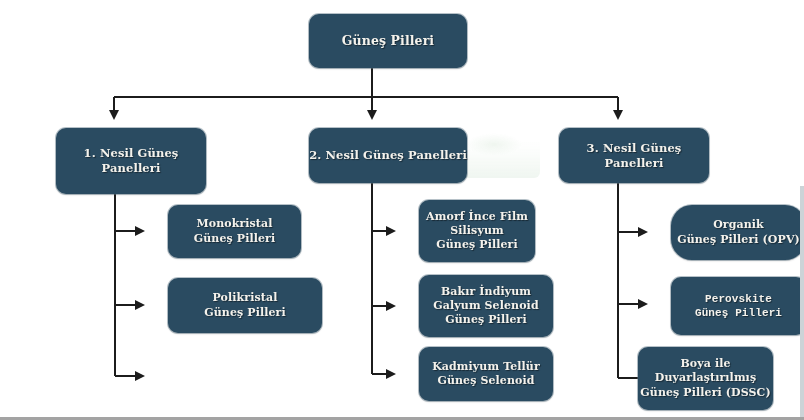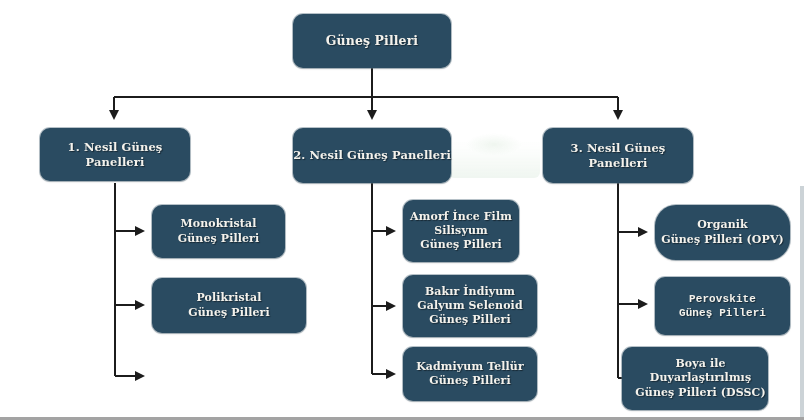--- a/index.html
+++ b/index.html
@@ -17,41 +17,42 @@
     border-radius:10px;
     color:#f4f2ec;
     font-weight:bold;
     display:flex;align-items:center;justify-content:center;
     text-align:center;
     white-space:pre-line;
     line-height:1.28;
     text-shadow:1px 1px 1px rgba(0,0,0,0.45);
     box-shadow:0 0 0 1px rgba(96,120,136,0.45), 0 1px 2px rgba(0,0,0,0.18);
     letter-spacing:0.1px;
+    margin-left:16px;
   }
   .lvl0{font-size:12.5px;}
   .lvl1{font-size:11.5px;}
   .lvl2{font-size:11px;}
 
   #root-box  {left:293px;top:14px;width:158px;height:54px;}
-  #branch-1  {left:40px; top:128px;width:150px;height:53px;text-align:center;}
+  #branch-1  {left:40px; top:128px;width:150px;height:66px;text-align:center;}
   #branch-2  {left:293px;top:128px;width:158px;height:55px;}
   #branch-3  {left:543px;top:128px;width:150px;height:55px;}
 
   #c1-1{left:152px;top:205px;width:133px;height:53px;}
   #c1-2{left:152px;top:278px;width:154px;height:55px;}
   #c1-3{left:152px;top:350px;width:133px;height:53px;}
 
   #c2-1{left:403px;top:200px;width:116px;height:62px;}
   #c2-2{left:403px;top:275px;width:134px;height:62px;}
   #c2-3{left:403px;top:347px;width:134px;height:54px;}
 
   #c3-1{left:655px;top:205px;width:135px;height:55px;border-radius:21px;}
   #c3-2{left:655px;top:277px;width:135px;height:58px;font-family:Liberation Mono, monospace;}
-  #c3-3{left:622px;top:347px;width:135px;height:63px;padding-left:11px;}
+  #c3-3{left:622px;top:347px;width:135px;height:63px;}
 
   #connector-layer{
     position:absolute;left:0;top:0;width:804px;height:420px;
     pointer-events:none;
   }
   #watermark{
     position:absolute;left:448px;top:130px;width:92px;height:48px;
     background:
       radial-gradient(ellipse 40px 16px at 50% 30%, rgba(205,225,205,0.55), rgba(205,225,205,0) 70%),
       linear-gradient(to top, rgba(200,222,202,0.5), rgba(222,238,224,0.18) 55%, rgba(222,238,224,0) 80%);
@@ -117,21 +118,21 @@
   <div id="c1-2" class="box lvl2">Polikristal
 Güneş Pilleri</div>
 
   <div id="c2-1" class="box lvl2">Amorf İnce Film
 Silisyum
 Güneş Pilleri</div>
   <div id="c2-2" class="box lvl2">Bakır İndiyum
 Galyum Selenoid
 Güneş Pilleri</div>
   <div id="c2-3" class="box lvl2">Kadmiyum Tellür
-Güneş Pilleri</div>
+Güneş Selenoid</div>
 
   <div id="c3-1" class="box lvl2">Organik
 Güneş Pilleri (OPV)</div>
   <div id="c3-2" class="box lvl2">Perovskite
 Güneş Pilleri</div>
   <div id="c3-3" class="box lvl2">Boya ile
 Duyarlaştırılmış
 Güneş Pilleri (DSSC)</div>
 
   <div id="right-edge-line"></div>

